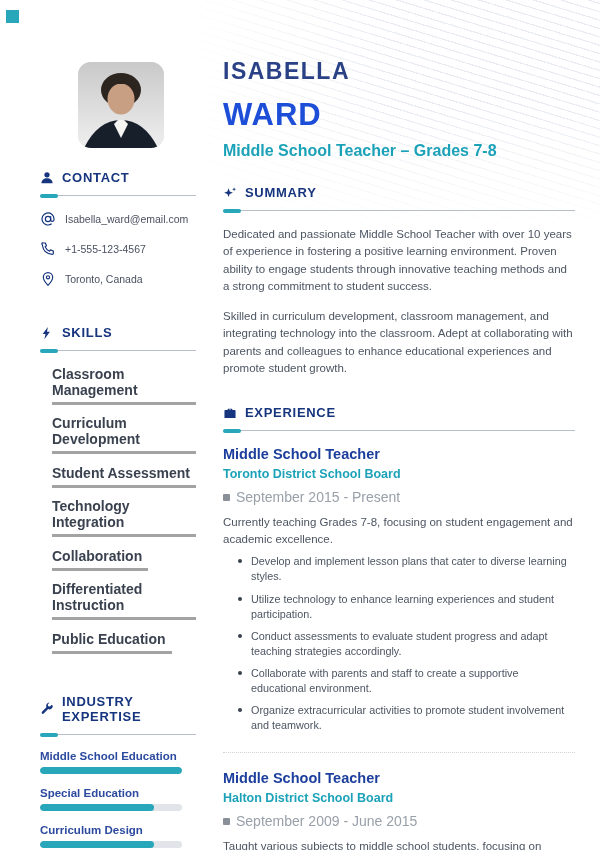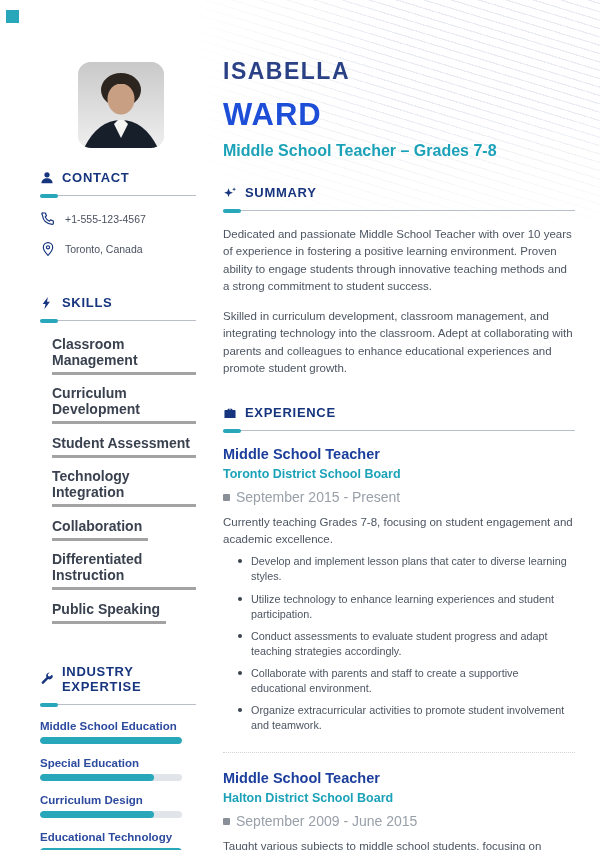--- a/index.html
+++ b/index.html
@@ -104,20 +104,29 @@
             </svg>
         </span>
         <span>CONTACT</span>
       </div>
       <div class="divider">
           <i></i>
         </div>
 
       <div class="c-row">
         <span class="c-ic">
+          <svg viewBox="0 0 24 24" fill="none" stroke="currentColor" stroke-width="1.8">
+            <circle cx="12" cy="12" r="4"></circle>
+              <path d="M16 8v5a2.5 2.5 0 0 0 5 0v-1a9 9 0 1 0-3.5 7.1"></path>
+          </svg>
+        </span>
+        <span class="c-txt">Isabella_ward@email.com</span>
+      </div>
+      <div class="c-row">
+        <span class="c-ic">
           <svg viewBox="0 0 24 24" fill="none" stroke="currentColor" stroke-width="1.8" stroke-linejoin="round">
             <path d="M5 3h3l1.7 4.2-2 1.6a12.5 12.5 0 0 0 6.5 6.5l1.6-2L20 15v3.5a1.5 1.5 0 0 1-1.6 1.5C10 19.5 4.5 14 3.5 5.6A1.5 1.5 0 0 1 5 3z"></path>
           </svg>
         </span>
         <span class="c-txt">+1-555-123-4567</span>
       </div>
       <div class="c-row">
         <span class="c-ic">
           <svg viewBox="0 0 24 24" fill="none" stroke="currentColor" stroke-width="1.8">
             <path d="M12 2.5a7 7 0 0 1 7 7c0 5-7 12-7 12s-7-7-7-12a7 7 0 0 1 7-7z"></path>
@@ -160,21 +169,21 @@
 
           <div class="skill">
             <span>Collaboration</span>
           </div>
 
           <div class="skill">
             <span>Differentiated Instruction</span>
           </div>
 
           <div class="skill">
-            <span>Public Speaking</span>
+            <span>Public Education</span>
           </div>
         </div>
     </div>
 
     <div class="ind-sec">
       <div class="sec-head">
         <span class="ic">
           <svg viewBox="0 0 24 24">
               <path d="M22 6.8a5.8 5.8 0 0 1-8 5.4l-7.6 7.6a2.1 2.1 0 0 1-3-3l7.6-7.6A5.8 5.8 0 0 1 16.5 1l-3.2 3.2.8 2.9 2.9.8L20.2 4.7c.5.6 1 1.3 1.8 2.1z"></path>
             </svg>

